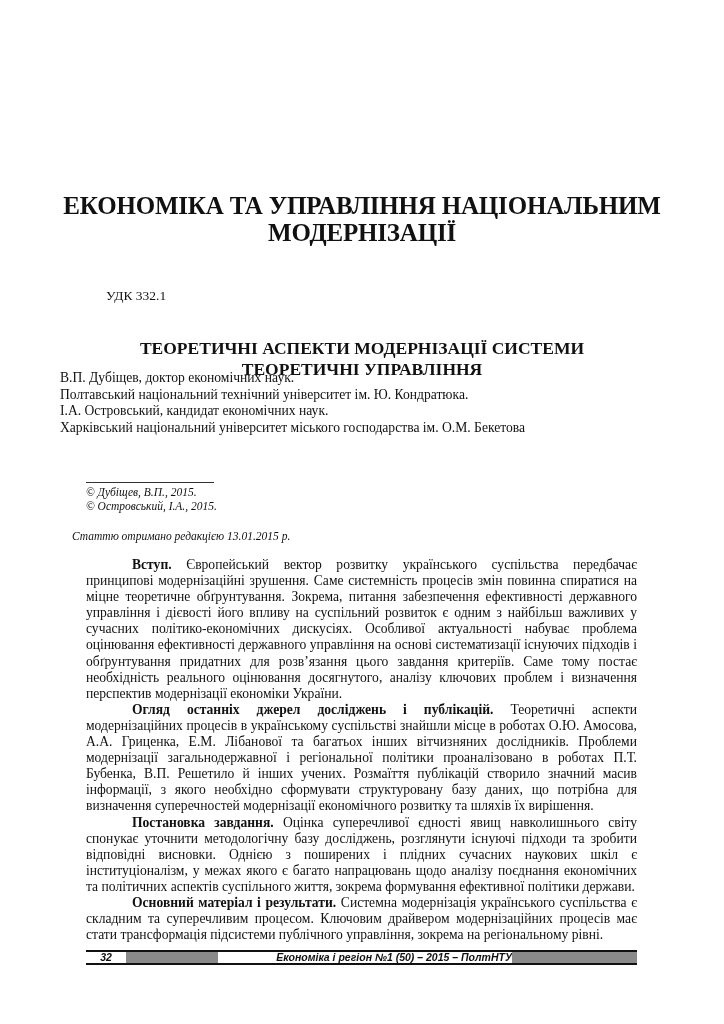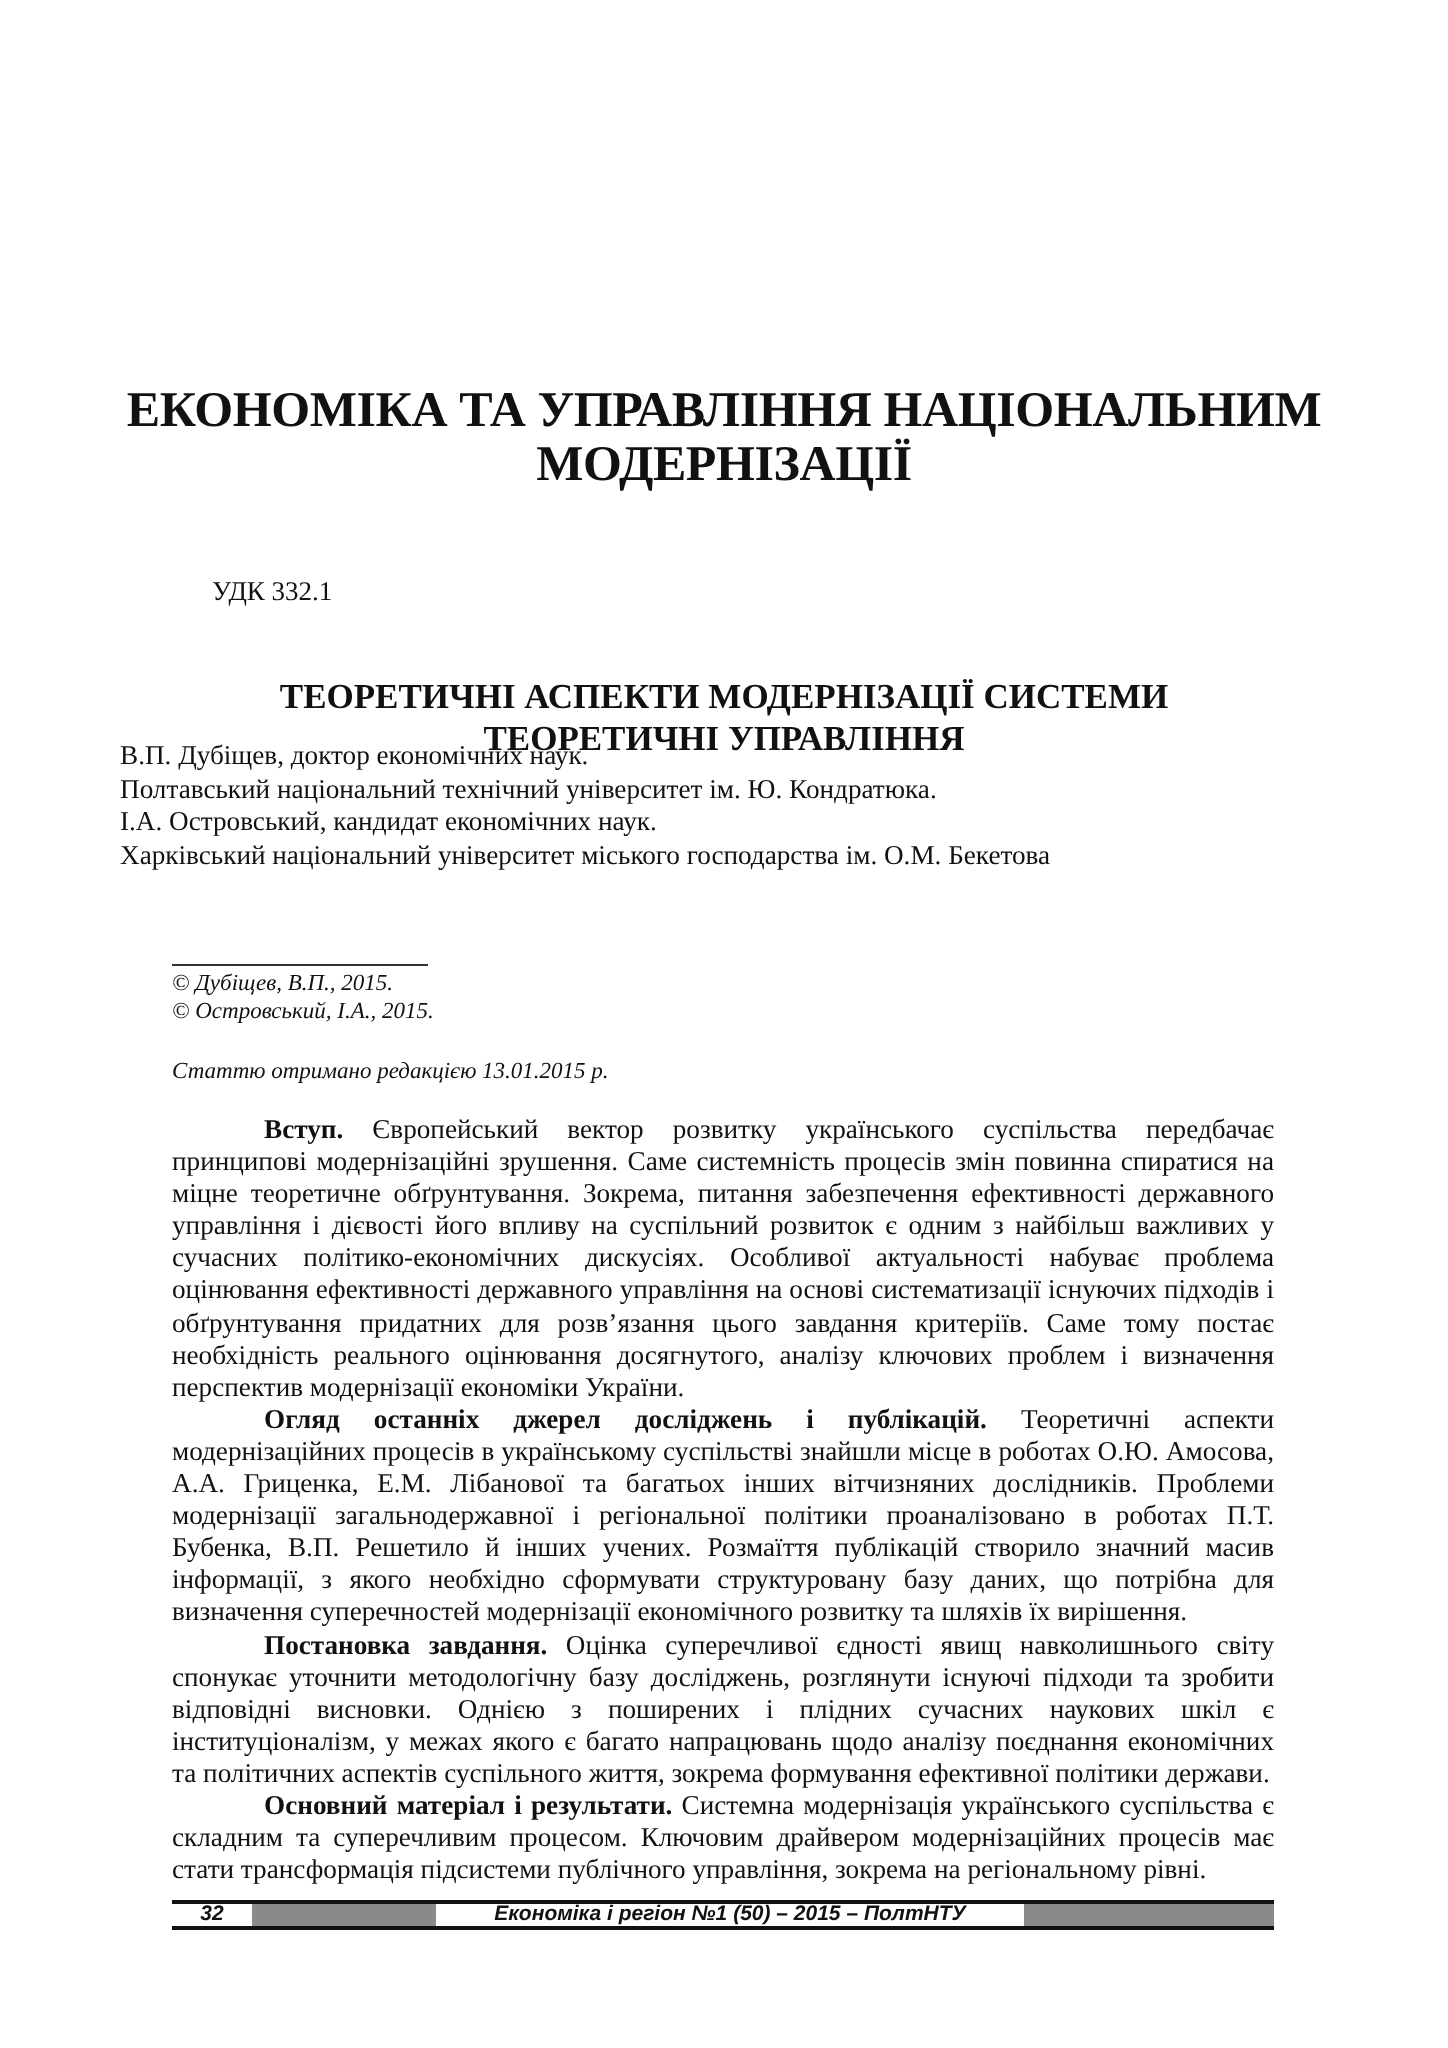--- a/index.html
+++ b/index.html
@@ -61,21 +61,21 @@
     }
     .copyright {
       position: absolute;
       left: 86px; top: 485px;
       font-style: italic;
       font-size: 11.5px;
       line-height: 14px;
     }
     .received {
       position: absolute;
-      left: 86px; top: 530px;
+      left: 72px; top: 530px;
       font-style: italic;
       font-size: 11.5px;
     }
     .body-text {
       position: absolute;
       left: 86px; width: 551px;
       top: 557px;
       font-size: 13.6px;
       line-height: 16.1px;
       text-align: justify;
@@ -110,21 +110,21 @@
     .footer .grey-left {
       position: absolute;
       left: 40px; top: 0;
       width: 92px; height: 11px;
       background: #8a8a8a;
     }
     .footer .journal {
       position: absolute;
       left: 132px; top: 0;
       width: 294px; height: 29px;
-      text-align: center;
+      text-align: right;
       line-height: 11px;
     }
     .footer .grey-right {
       position: absolute;
       left: 426px; top: 0;
       width: 125px; height: 11px;
       background: #8a8a8a;
     }
   </style>
 </head>

